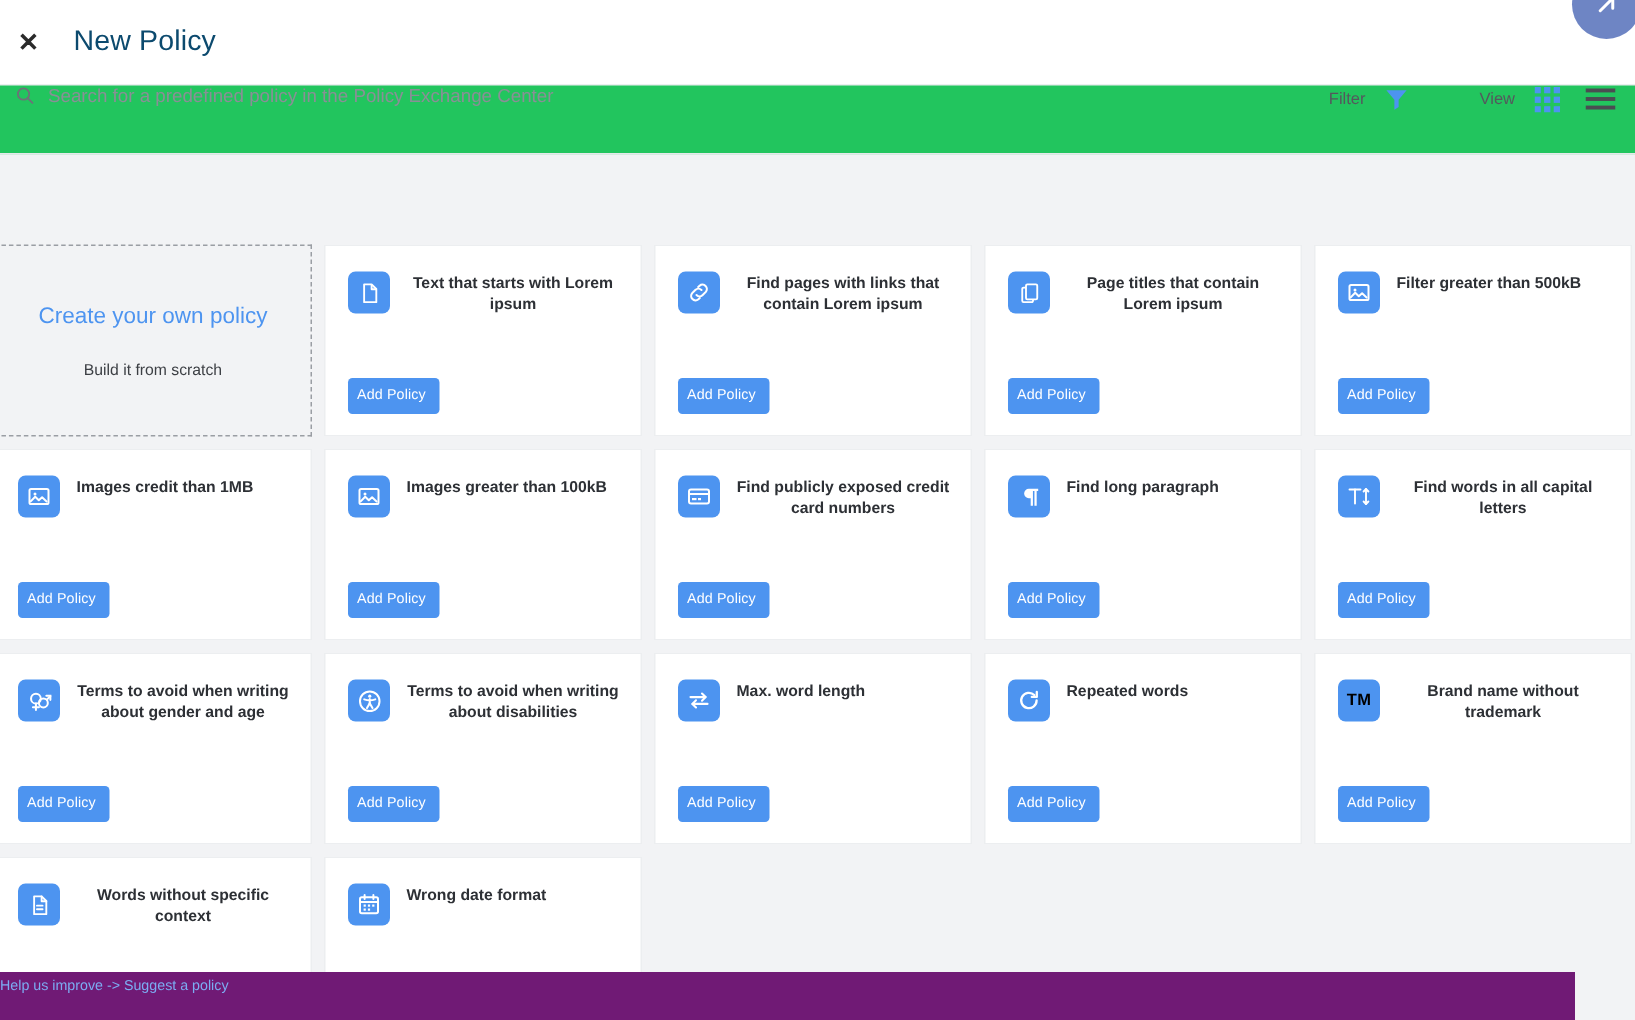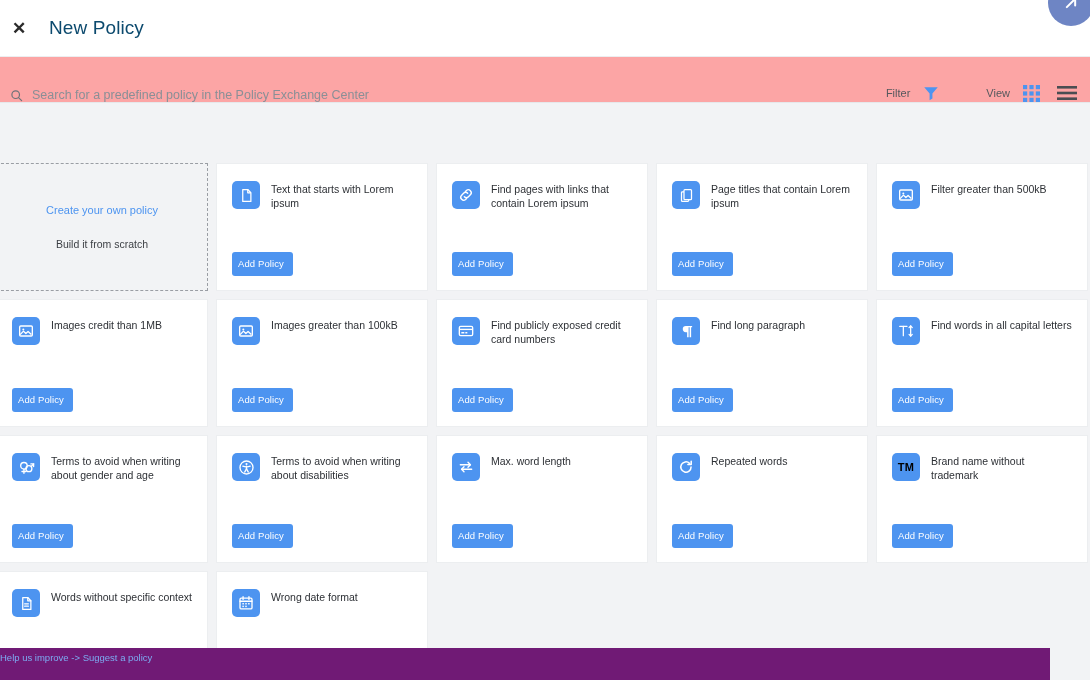--- a/index.html
+++ b/index.html
@@ -34,24 +34,24 @@
     width: 46px; height: 46px; border-radius: 50%;
     background: #6e85c4;
     display: flex; align-items: center; justify-content: center;
     cursor: pointer;
   }
   .fab svg { display: block; }
 
   
   .toolbar {
     position: absolute; left: 0; top: 56px; width: 1090px; height: 47px;
-    background: #fca5a5;
+    background: #22c55e;
     border-top: 1px solid #eceef0;
     border-bottom: 1px solid #e6e8eb;
-    display: flex; align-items: flex-end;
+    display: flex; align-items: flex-start;
   }
   .search-icon { margin-left: 5px; width: 22px; display: flex; justify-content: center; }
   .search-input {
     flex: 1; margin-left: 5px; border: none; outline: none;
     font-size: 12.5px; color: #35383d; background: transparent;
     font-family: "Liberation Sans", sans-serif;
   }
   .search-input::placeholder { color: #8a8f96; }
   .tb-right { display: flex; align-items: center; margin-right: 13px; }
   .tb-label { font-size: 11px; color: #55585d; }
@@ -78,37 +78,37 @@
     border: 1px solid #eceef0;
     position: relative;
   }
   .card-create {
     background: transparent;
     border: 1.6px dashed #9a9ea4;
     display: flex; flex-direction: column;
     align-items: center; justify-content: center;
   }
   .create-title {
-    font-size: 11px; color: #4d94f0; margin-bottom: 22px;
+    font-size: 15px; color: #4d94f0; margin-bottom: 22px;
     cursor: pointer;
   }
   .create-sub { font-size: 10.5px; color: #3c3f44; }
 
   .card-head { display: flex; align-items: flex-start; padding: 17px 14px 0 15px; }
   .tile {
     width: 28px; height: 28px; min-width: 28px; border-radius: 5px;
     background: #4d94f0;
     display: flex; align-items: center; justify-content: center;
     color: #000000;
   }
   .tile svg { display: block; }
   .tile-tm { font-size: 11px; font-weight: 700; letter-spacing: .3px; }
   .card-title {
     margin-left: 11px; font-size: 10.5px; line-height: 1.32;
-    color: #2d3035; font-weight: 400; padding-top: 2px;
+    color: #2d3035; font-weight: 700; padding-top: 2px; text-align: center;
   }
   .add-btn {
     position: absolute; left: 15px; bottom: 14px;
     background: #4d94f0; color: #ffffff;
     border: none; border-radius: 3px;
     padding: 6px 9px 7px 6px;
     font-size: 9.5px; font-family: "Liberation Sans", sans-serif;
     cursor: pointer; letter-spacing: .1px;
   }
 

